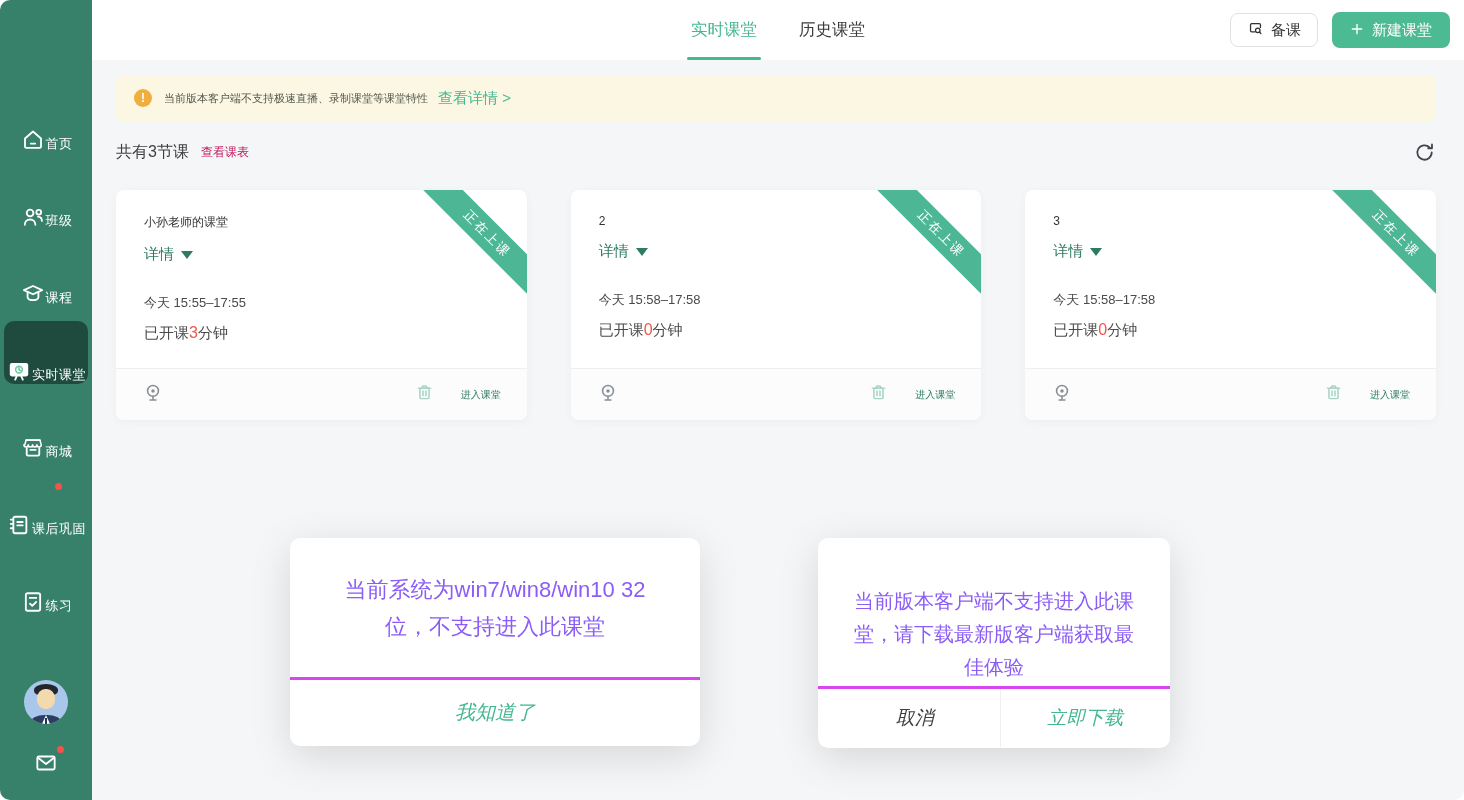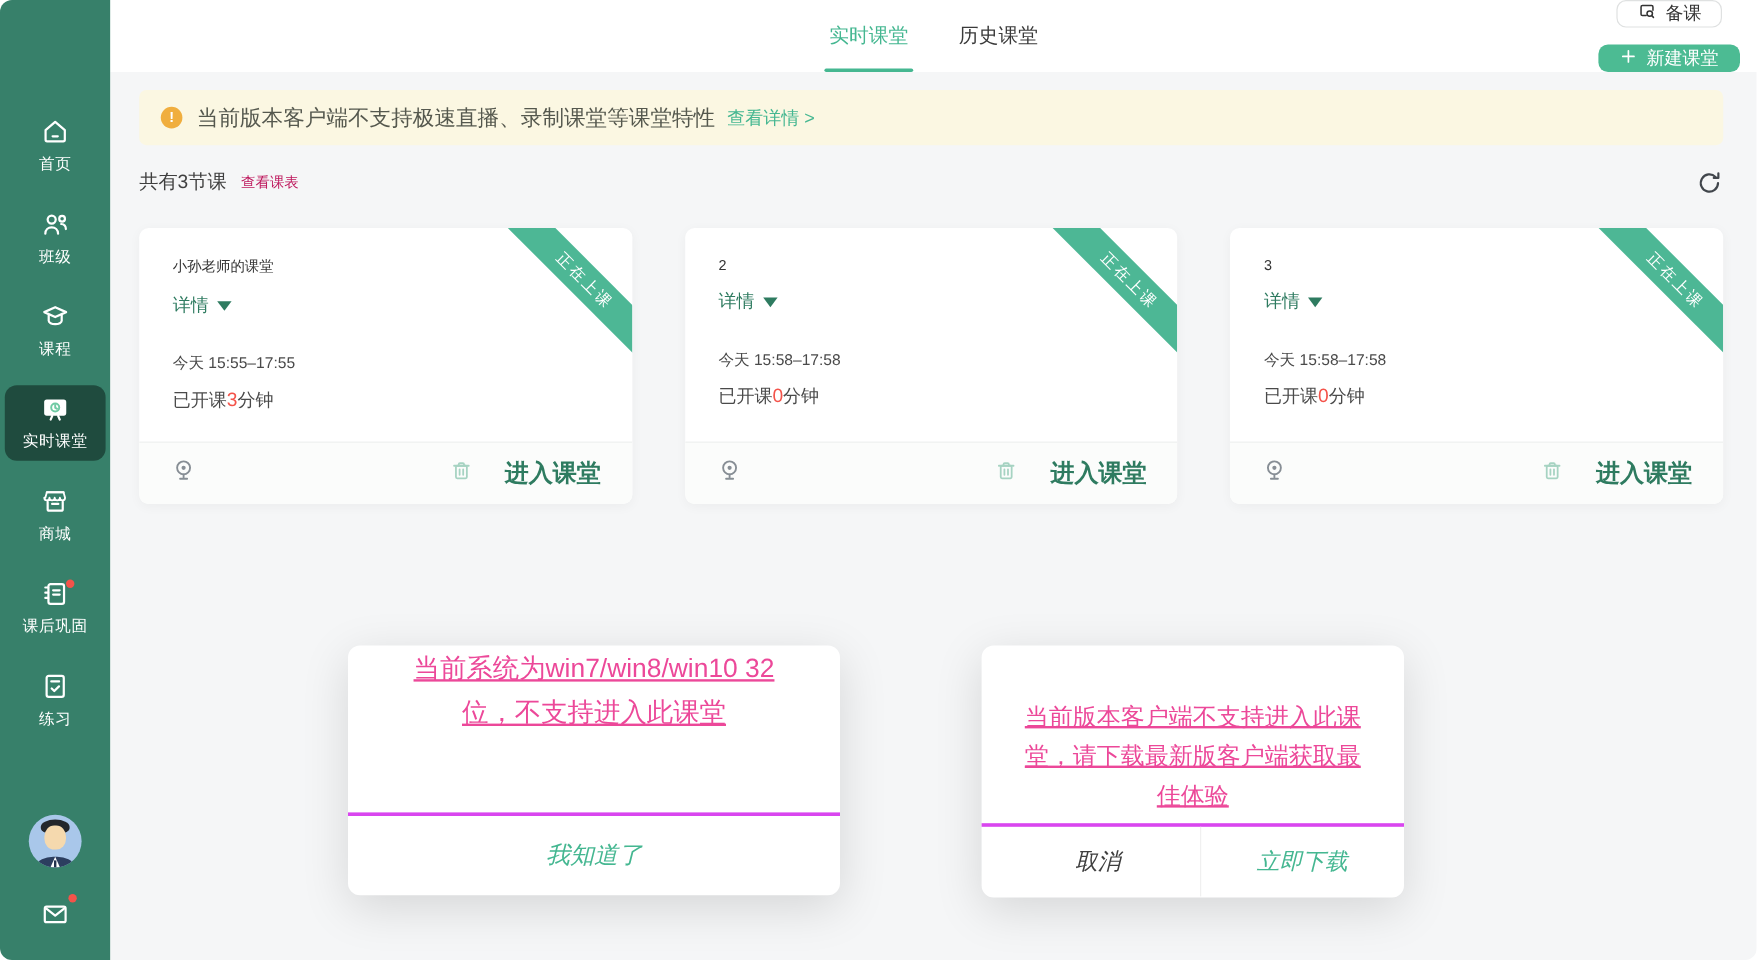--- a/index.html
+++ b/index.html
@@ -2,22 +2,22 @@
 <html><head>
 <meta charset="utf-8">
 <style>
   * { margin:0; padding:0; box-sizing:border-box; }
   html,body { width:1464px; height:800px; background:#fff; font-family:"Liberation Sans","DejaVu Sans",sans-serif; }
   .app { position:relative; width:1464px; height:800px; border-radius:10px; overflow:hidden; background:#fff; }
 
   
   .sidebar { position:absolute; left:0; top:0; width:92px; height:800px; background:#37806a;
              display:flex; flex-direction:column; align-items:center; padding-top:90px; padding-bottom:20px; }
-  .side-item { width:84px; height:63px; border-radius:10px; margin-bottom:14px; display:flex; flex-direction:column;
-               align-items:center; justify-content:center; cursor:pointer; position:relative; }
+  .side-item { width:84px; height:63px; border-radius:10px; margin-bottom:14px; display:flex; flex-direction:row;
+               align-items:flex-end; justify-content:center; cursor:pointer; position:relative; }
   .side-item.active { background:#1f4b3e; }
   .side-item .lbl { color:#fff; font-size:13px; margin-top:5px; letter-spacing:0.5px; white-space:nowrap; }
   .side-item svg { display:block; }
   .badge-dot { position:absolute; width:7px; height:7px; border-radius:50%; background:#f4534a; }
   .side-item .badge-dot { top:8px; right:26px; }
   .side-bottom { margin-top:auto; display:flex; flex-direction:column; align-items:center; }
 
   
   .avatar { width:44px; height:44px; border-radius:50%; background:#a9c7ea; position:relative; overflow:hidden; cursor:pointer; }
   .av-face { position:absolute; left:13px; top:9px; width:18px; height:20px; background:#f5d9ae; border-radius:45%; }
@@ -27,61 +27,61 @@
   .av-tie { position:absolute; left:21px; bottom:0; width:2px; height:6px; background:#22314d; }
   .mail-wrap { position:relative; margin-top:26px; cursor:pointer; }
   .mail-wrap .badge-dot { top:-4px; right:-5px; }
 
   
   .topbar { position:absolute; left:92px; top:0; width:1372px; height:60px; background:#fff; }
   .tabs { position:absolute; left:0; right:0; top:0; height:60px; display:flex; justify-content:center; gap:42px; }
   .tab { position:relative; height:60px; display:flex; align-items:center; font-size:16.5px; color:#3a3a3a; cursor:pointer; }
   .tab.active { color:#45b791; }
   .tab.active::after { content:""; position:absolute; left:50%; transform:translateX(-50%); bottom:0; width:74px; height:3px; border-radius:2px; background:#45b791; }
-  .topbar-actions { position:absolute; right:14px; top:0; height:60px; display:flex; align-items:center; gap:14px;flex-direction:column; }
+  .topbar-actions { position:absolute; right:14px; top:0; height:60px; display:flex; align-items:center; gap:14px; }
   .btn-outline { height:34px; display:flex; align-items:center; gap:7px; padding:0 16px; border:1px solid #dfe1e1; border-radius:8px;
                  background:#fff; font-size:15px; color:#333; cursor:pointer; }
   .btn-primary { height:36px; display:flex; align-items:center; gap:8px; padding:0 18px; border:none; border-radius:8px;
                  background:#4cbb93; color:#fff; font-size:15px; cursor:pointer; }
 
   
   .content { position:absolute; left:92px; top:60px; width:1372px; height:740px; background:#f5f6f7; }
   .banner { margin:15px 28px 0 24px; height:46px; background:#fbf7e2; border-radius:6px; display:flex; align-items:center; padding:0 18px; }
   .warn-ic { width:18px; height:18px; border-radius:50%; background:#f0ae3e; color:#fff; font-size:12px; font-weight:bold;
              display:flex; align-items:center; justify-content:center; flex:none; }
-  .banner-text { font-size:18px; color:#55584e; margin-left:12px; }
+  .banner-text { font-size:11px; color:#55584e; margin-left:12px; }
   .banner-link { font-size:15px; color:#45b791; margin-left:10px; cursor:pointer; }
 
   .meta-row { margin:20px 28px 0 24px; display:flex; align-items:center; }
   .meta-count { font-size:16px; color:#3f3f3f; }
   .meta-link { font-size:12px; color:#be185d; margin-left:12px; cursor:pointer; }
   .refresh { margin-left:auto; cursor:pointer; display:flex; align-items:center; }
 
   .cards { margin:26px 28px 0 24px; display:flex; gap:44px; }
   .card { position:relative; flex:1; height:230px; background:#fff; border-radius:8px; overflow:hidden;
           box-shadow:0 2px 10px rgba(0,0,0,0.04); }
   .card-title { margin:24px 0 0 28px; font-size:12px; color:#333; font-weight:500; }
   .card-detail { margin:14px 0 0 28px; display:inline-flex; align-items:center; gap:7px; font-size:15px; color:#2e7b60; cursor:pointer; }
   .tri-down { width:0; height:0; border-left:6px solid transparent; border-right:6px solid transparent; border-top:8px solid #2e7b60; }
   .card-time { margin:30px 0 0 28px; font-size:13px; color:#4a4a4a; }
   .card-open { margin:12px 0 0 28px; font-size:15px; color:#4a4a4a; }
   .card-open .num { color:#f4534a; font-size:16px; }
   .card-foot { position:absolute; left:0; right:0; bottom:0; height:52px; background:#fbfcfb; border-top:1px solid #eef0ef;
                display:flex; align-items:center; padding:0 26px; }
   .foot-right { margin-left:auto; display:flex; align-items:center; gap:26px; }
-  .enter-link { font-size:20px; font-weight:700; color:#2e7b60; cursor:pointer; }
+  .enter-link { font-size:10px; font-weight:400; color:#2e7b60; cursor:pointer; }
   .ribbon-box { position:absolute; top:0; right:0; width:110px; height:110px; overflow:hidden; pointer-events:none; }
   .ribbon { position:absolute; top:30px; right:-46px; width:172px; padding:5px 0; background:#4db795; color:#fff;
             font-size:13px; text-align:center; letter-spacing:2px; transform:rotate(45deg); }
 
   
   .dialog { position:absolute; background:#fff; border-radius:10px; box-shadow:0 10px 40px rgba(0,0,0,0.13); }
   .dlg-system { left:198px; top:478px; width:410px; height:208px; }
   .dlg-download { left:726px; top:478px; width:352px; height:210px; }
-  .dlg-msg { display:flex; align-items:flex-start; justify-content:center; text-align:center; color:#ec4899;text-decoration:underline; }
+  .dlg-msg { display:flex; align-items:center; justify-content:center; text-align:center; color:#8b5cf6; }
   .dlg-system .dlg-msg { height:139px; font-size:22px; line-height:37px; }
   .dlg-system .dlg-msg span { max-width:332px; }
   .dlg-download .dlg-msg { height:148px; font-size:20px; line-height:33px; }
   .dlg-download .dlg-msg span { max-width:290px;margin-top:44px; }
   .dlg-foot { border-top:3px solid #d946ef; display:flex;font-style:italic; }
   .dlg-system .dlg-foot { height:68px; }
   .dlg-download .dlg-foot { height:61px; }
   .dlg-btn { flex:1; display:flex; align-items:center; justify-content:center; cursor:pointer; }
   .dlg-btn.green { color:#45b791; }
   .dlg-system .dlg-btn { font-size:20px; }

